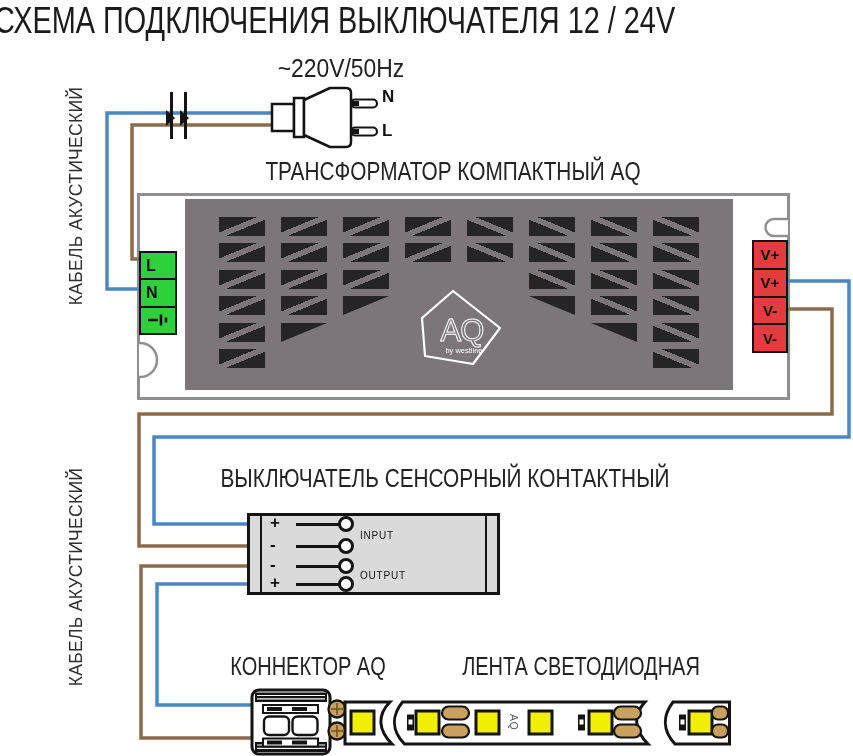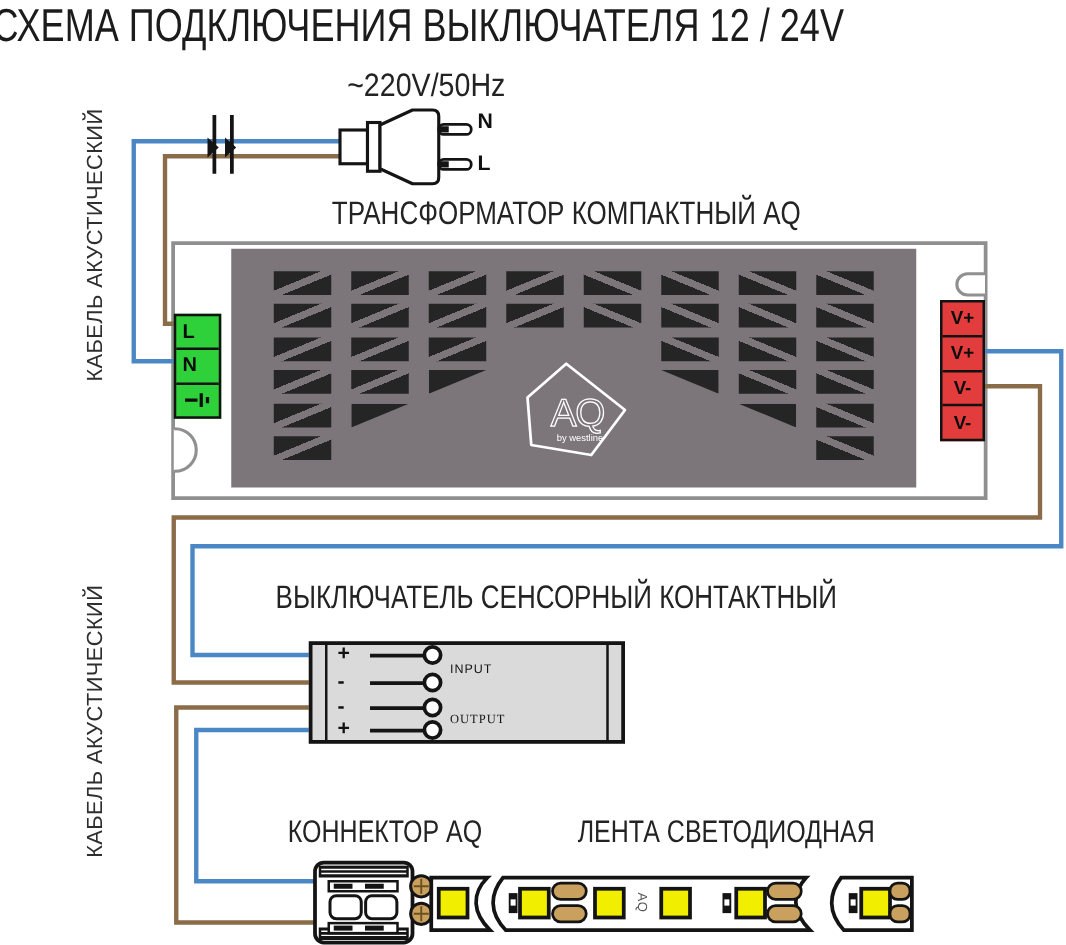--- a/index.html
+++ b/index.html
@@ -207,16 +207,16 @@
     <span class="sw-sign" style="top:68px;">+</span>
     <div class="sw-line" style="top:6.5px;"></div>
     <div class="sw-line" style="top:28.5px;"></div>
     <div class="sw-line" style="top:48.5px;"></div>
     <div class="sw-line" style="top:66.5px;"></div>
     <div class="sw-dot" style="top:0px;"></div>
     <div class="sw-dot" style="top:22px;"></div>
     <div class="sw-dot" style="top:42px;"></div>
     <div class="sw-dot" style="top:60px;"></div>
     <span class="sw-io" style="top:14px;">INPUT</span>
-    <span class="sw-io" style="top:54px;font-family:Liberation Serif, serif;">OUTPUT</span>
+    <span class="sw-io" style="top:54px;">OUTPUT</span>
   </div>
 
 </div>
 
 </body></html>

